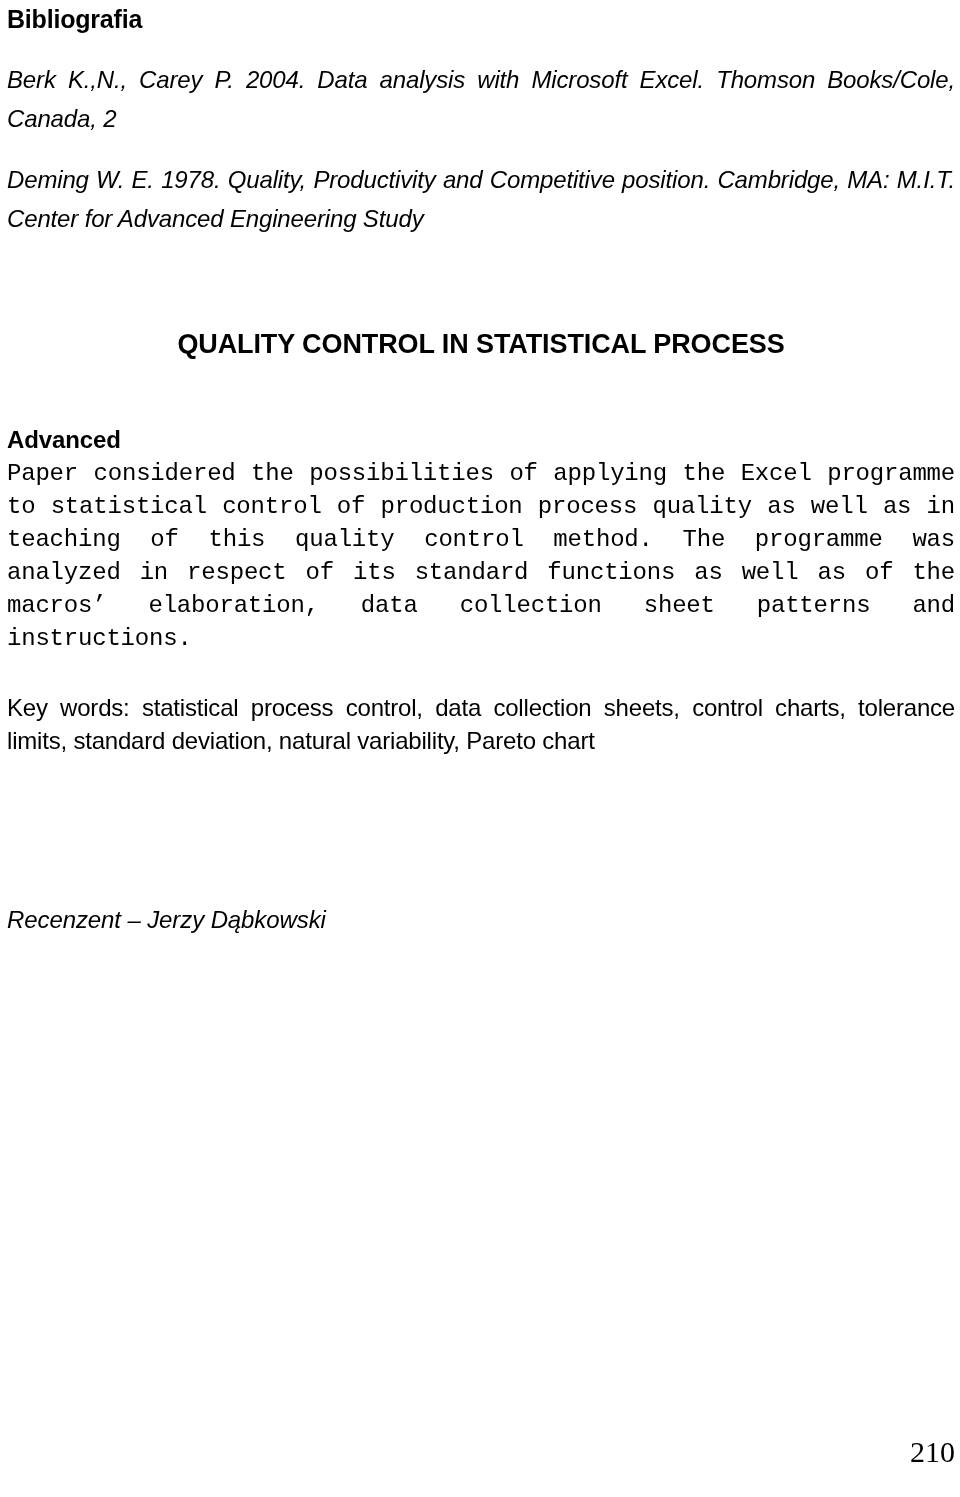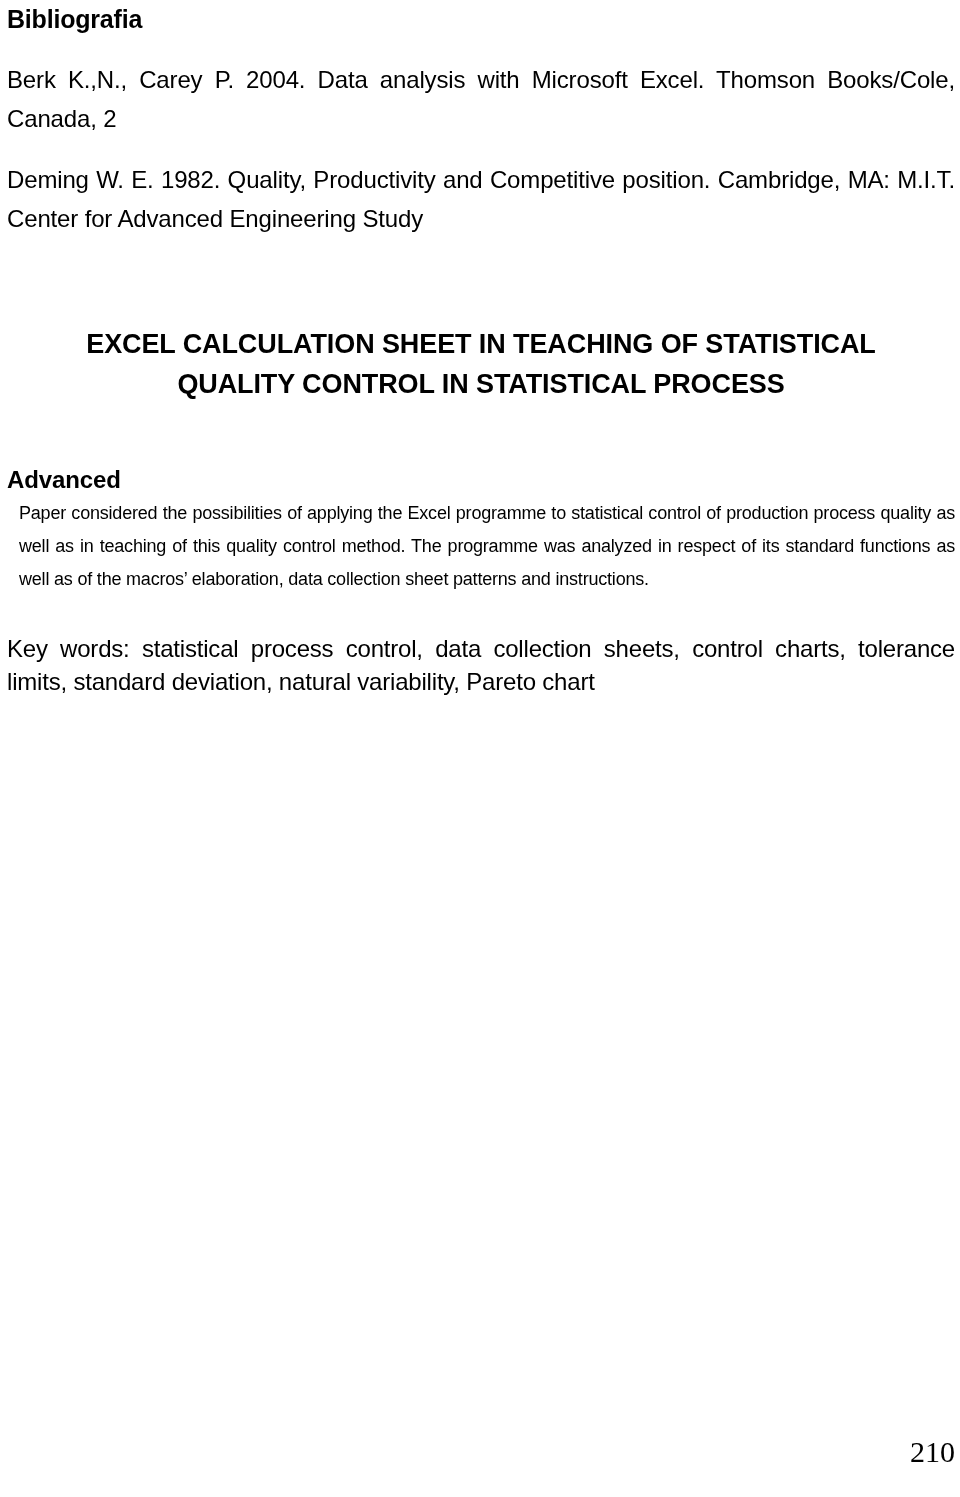--- a/index.html
+++ b/index.html
@@ -34,20 +34,21 @@
     margin: 4px 0 0 0;
     letter-spacing: -0.2px;
   }
 
   
   .biblio-list {
     margin-top: 26px;
   }
   .biblio-entry {
     font-size: 24px;
+    font-style: italic;
     line-height: 39px;
     text-align: justify;
     text-justify: inter-word;
     margin: 10px 0 22px 0;
     letter-spacing: -0.15px;
   }
   .biblio-entry:last-child {
     margin-bottom: 0;
   }
   
@@ -71,26 +72,27 @@
     margin-top: 61px;
   }
   .summary-heading {
     font-size: 24px;
     font-weight: bold;
     line-height: 30px;
     margin: 0;
     letter-spacing: -0.1px;
   }
   .summary-body {
-    font-size: 18px;
+    font-size: 24px;
     line-height: 33px;
     text-align: justify;
     text-justify: inter-word;
-    margin: 2px 0 0 12px;
+    margin: 2px 0 0 0;
     letter-spacing: -0.2px;
+    font-family: Liberation Mono, monospace;
   }
 
   
   .keywords-block {
     margin-top: 36px;
     font-size: 24px;
     line-height: 33px;
     text-align: justify;
     text-justify: inter-word;
     letter-spacing: -0.2px;
@@ -124,32 +126,32 @@
 
 <div class="page">
 
   <h1 class="biblio-heading">Bibliografia</h1>
 
   <div class="biblio-list">
     <p class="biblio-entry">
       <span class="jtext">Berk K.,N., Carey P. 2004. Data analysis with Microsoft Excel. Thomson Books/Cole, Canada, 2</span>
     </p>
     <p class="biblio-entry">
-      <span class="jtext">Deming W. E. 1982. Quality, Productivity and Competitive position. Cambridge, MA: M.I.T. Center for Advanced Engineering Study</span>
+      <span class="jtext">Deming W. E. 1978. Quality, Productivity and Competitive position. Cambridge, MA: M.I.T. Center for Advanced Engineering Study</span>
     </p>
   </div>
 
   <div class="article-title">
-    <div>EXCEL CALCULATION SHEET IN TEACHING OF STATISTICAL</div>
     <div>QUALITY CONTROL IN STATISTICAL PROCESS</div>
   </div>
 
   <div class="summary-block">
     <div class="summary-heading">Advanced</div>
     <p class="summary-body">Paper considered the possibilities of applying the Excel programme to statistical control of production process quality as well as in teaching of this quality control method. The programme was analyzed in respect of its standard functions as well as of the macros’ elaboration, data collection sheet patterns and instructions.</p>
   </div>
 
   <p class="keywords-block"><span class="keywords-label">Key words:</span><span> statistical process control, data collection sheets, control charts, tolerance limits, standard deviation, natural variability, Pareto chart</span></p>
 
+  <p class="reviewer-line">Recenzent – Jerzy Dąbkowski</p>
 
   <div class="page-number">210</div>
 
 </div>
 
 </body></html>

